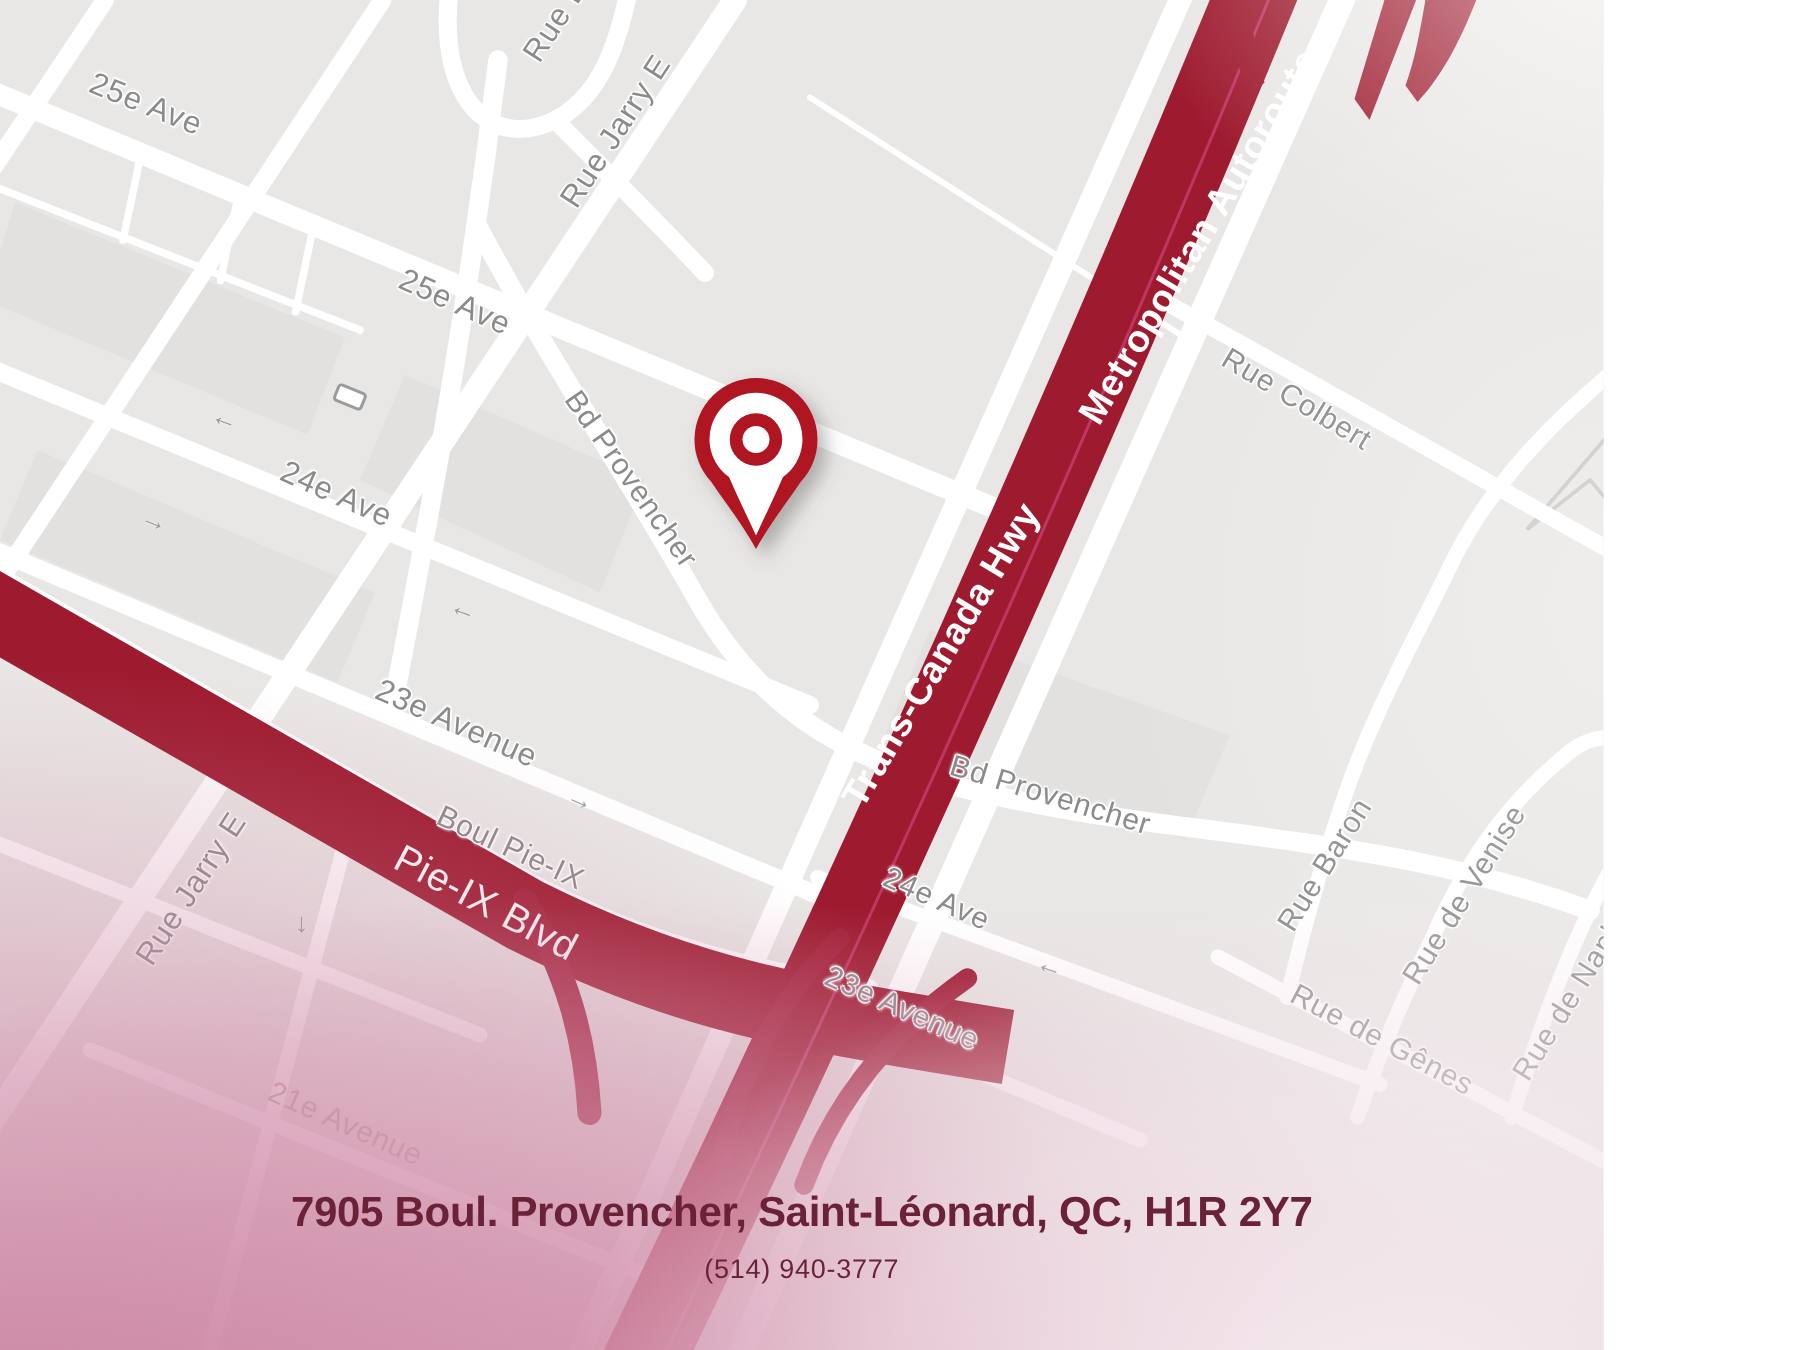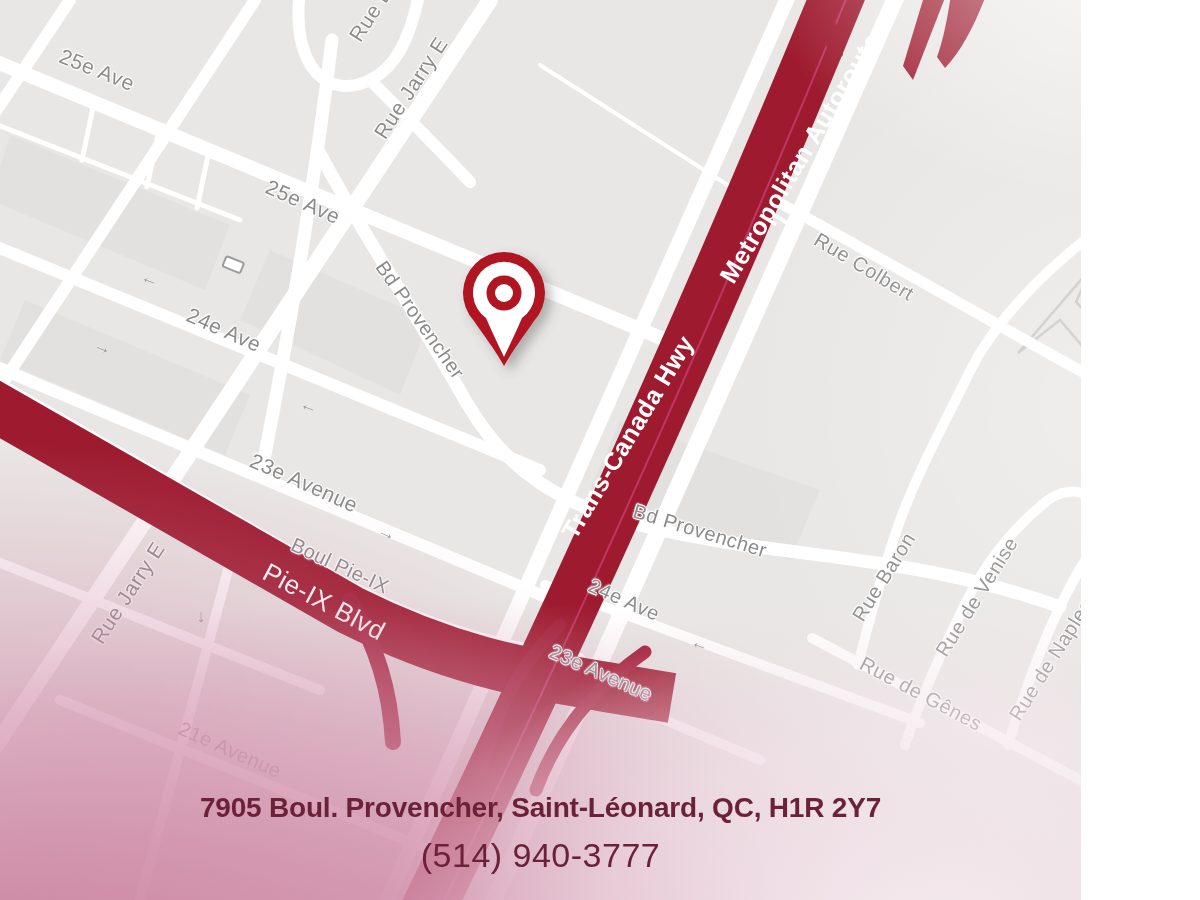--- a/index.html
+++ b/index.html
@@ -5,21 +5,20 @@
   html,body{margin:0;padding:0;background:#fff;}
   :root{
     --map-bg:#e9e7e5; --road:#ffffff; --block:#e3e1df; --thin-line:#c9c7c5;
     --hw:#9e1b2f; --hw-lane:#c13563; --ramp:#a32038; --pin:#b01223;
     --road-label:#8b8b8b; --hw-label:#ffffff; --addr:#6b2239;
   }
   .stage{
     position:relative; width:1069px; height:900px; overflow:hidden;
     background:var(--map-bg);
     font-family:"Liberation Sans", sans-serif;
-    padding-left:12px;
   }
   .map-svg{position:absolute; left:0; top:0;}
   .road{fill:none; stroke:var(--road); stroke-linecap:round; stroke-linejoin:round;}
   .thin{fill:none; stroke:var(--thin-line); stroke-width:2.5px;}
   .blk{fill:var(--block); stroke:none;}
   .hwband{fill:none; stroke:var(--hw);}
   .hwfill{fill:var(--hw); stroke:none;}
   .lane{fill:none; stroke:var(--hw-lane); stroke-width:2px;}
   .rampc{fill:none; stroke:var(--ramp); stroke-linecap:round;}
   .labels{position:absolute; inset:0;}
@@ -44,21 +43,21 @@
       radial-gradient(60% 80% at 102% 45%, rgba(255,255,255,.28), rgba(255,255,255,0) 55%),
       radial-gradient(70% 55% at 86% 106%, rgba(247,240,243,.95) 0%, rgba(247,240,243,.5) 45%, rgba(247,240,243,0) 72%),
       radial-gradient(120% 95% at -2% 108%, rgba(199,120,152,.75) 0%, rgba(208,140,168,.55) 30%, rgba(225,180,200,0) 62%),
       radial-gradient(95% 70% at 38% 115%, rgba(203,128,160,.7) 0%, rgba(214,152,178,.4) 42%, rgba(220,170,190,0) 70%),
       linear-gradient(to top, rgba(213,158,182,.5) 0%, rgba(219,173,193,.26) 13%, rgba(225,185,200,0) 33%);
   }
   .caption{
     position:absolute; left:0; right:0; top:792px; text-align:center; color:var(--addr);
   }
   .caption .line1{font-size:28px; font-weight:700; letter-spacing:-.2px;}
-  .caption .line2{font-size:34px; font-weight:400; margin-top:12px; letter-spacing:.5px;}
+  .caption .line2{font-size:18px; font-weight:400; margin-top:12px; letter-spacing:.5px;}
 </style>
 </head>
 <body>
 
 <div class="stage">
 
   <svg class="map-svg" width="1200" height="900" viewBox="0 0 1200 900">
     <defs>
       <filter id="pinShadow" x="-60%" y="-60%" width="220%" height="220%">
         <feDropShadow dx="6" dy="6" stdDeviation="6" flood-color="#555" flood-opacity="0.4"></feDropShadow>

